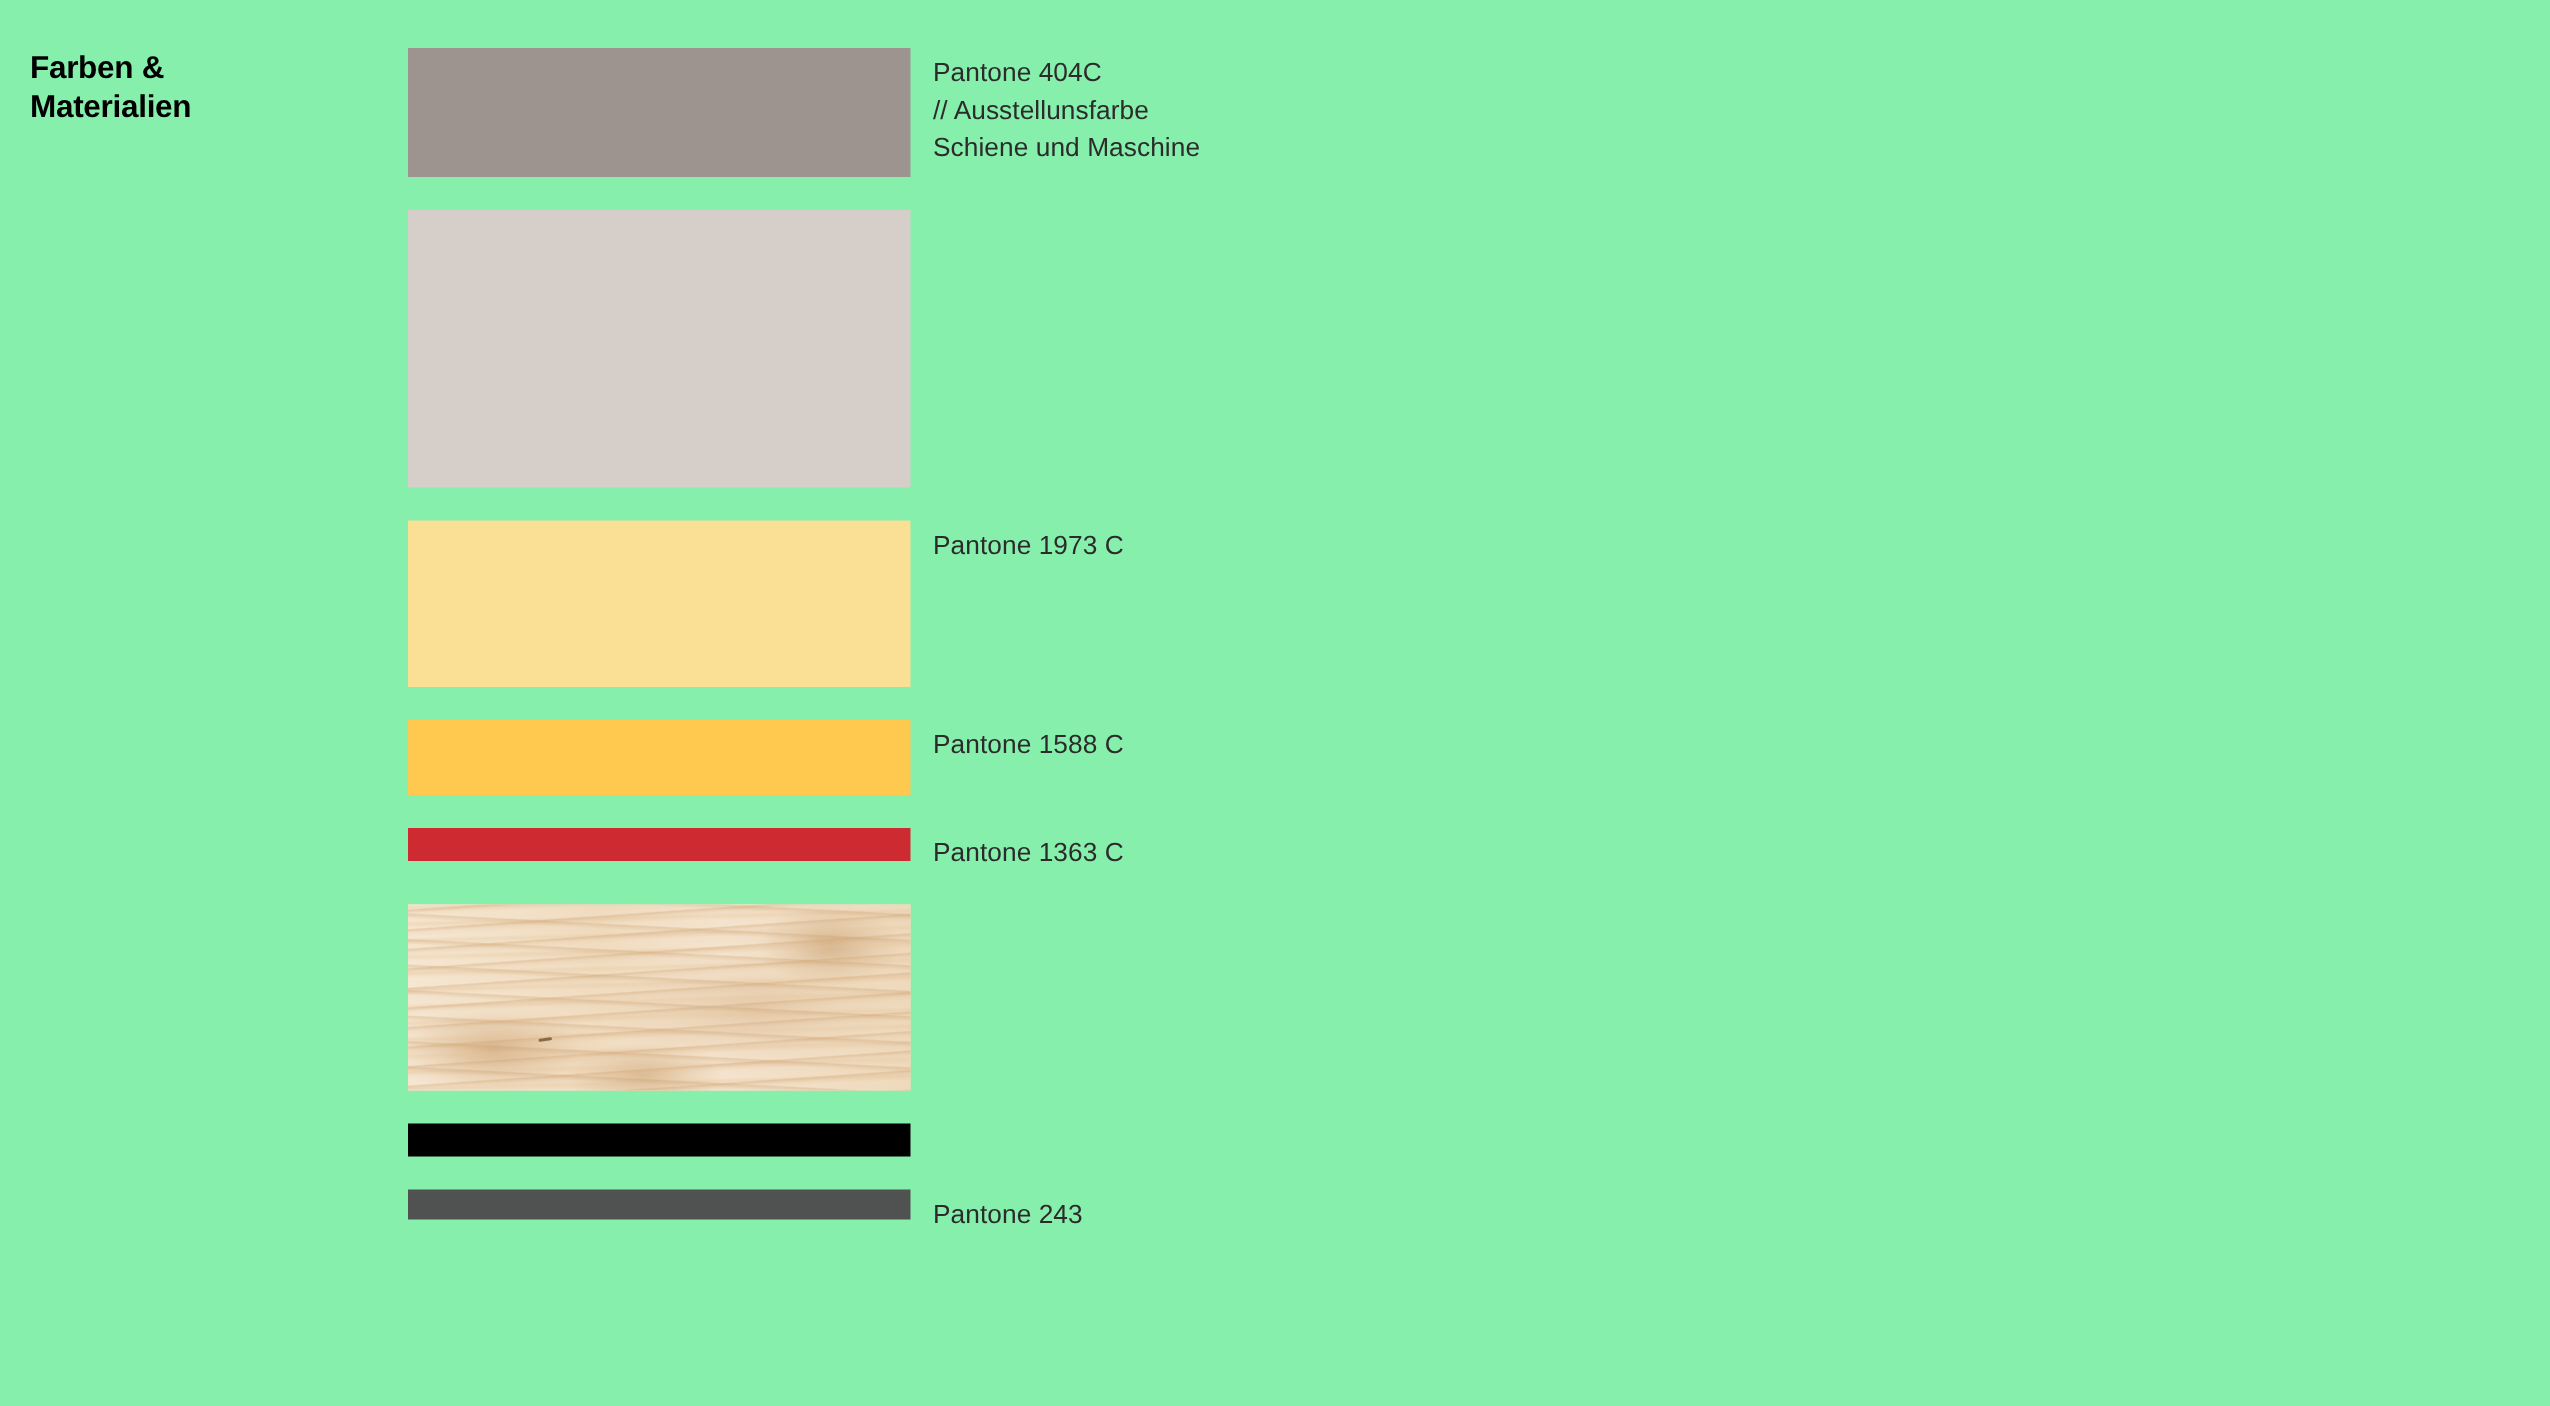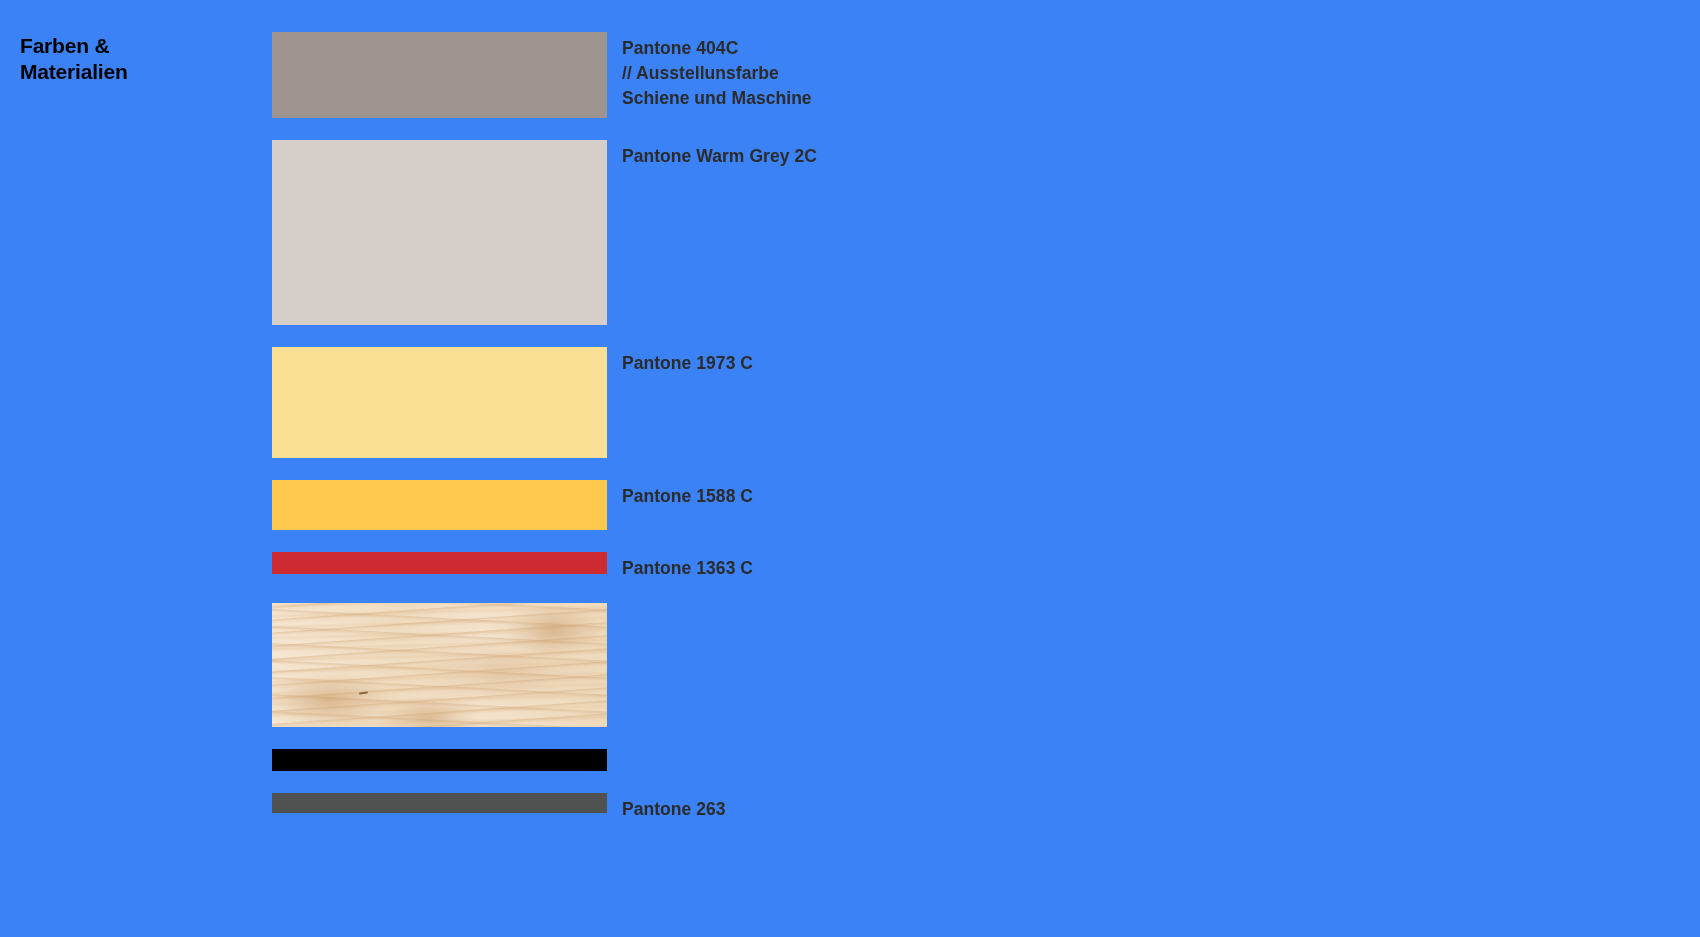--- a/index.html
+++ b/index.html
@@ -14,21 +14,21 @@
     font-family: "Liberation Sans", sans-serif;
     color: #1a1a1a;
     overflow: hidden;
     position: relative;
   }
 
   .page {
     position: relative;
     width: 1700px;
     height: 937px;
-    background: #3b82f6;
+    background: #86efac;
   }
 
   
   .page-title {
     position: absolute;
     left: 20px;
     top: 33px;
     width: 230px;
     font-size: 21px;
     font-weight: bold;
@@ -44,21 +44,20 @@
     left: 272px;
     top: 32px;
     width: 1100px;
   }
 
   .swatch-row {
     position: relative;
     display: flex;
     align-items: flex-start;
     margin-bottom: 22px;
-    font-weight: bold;
   }
 
   .swatch-chip {
     position: relative;
     width: 335px;
     flex: 0 0 335px;
     overflow: hidden;
     background: #cccccc;
   }
 
@@ -143,21 +142,20 @@
   <div class="swatch-row">
         <div class="swatch-chip" title="Pantone 404C
 // Ausstellunsfarbe
 Schiene und Maschine" style="height: 86px; background: rgb(157, 148, 144);"></div>
         <div class="swatch-label">Pantone 404C
 // Ausstellunsfarbe
 Schiene und Maschine</div>
       </div>
       <div class="swatch-row">
         <div class="swatch-chip" title="Pantone Warm Grey 2C" style="height: 185px; background: rgb(214, 207, 201);"></div>
-        <div class="swatch-label">Pantone Warm Grey 2C</div>
       </div>
       <div class="swatch-row">
         <div class="swatch-chip" title="Pantone 1205 C" style="height: 111px; background: rgb(249, 224, 149);"></div>
         <div class="swatch-label">Pantone 1973 C</div>
       </div>
       <div class="swatch-row">
         <div class="swatch-chip" title="Pantone 1225 C" style="height: 50px; background: rgb(255, 200, 78);"></div>
         <div class="swatch-label">Pantone 1588 C</div>
       </div>
       <div class="swatch-row">
@@ -165,17 +163,17 @@
         <div class="swatch-label">Pantone 1363 C</div>
       </div>
       <div class="swatch-row">
         <div class="swatch-chip plywood" title="Sperrholz" style="height: 124px;"></div>
       </div>
       <div class="swatch-row">
         <div class="swatch-chip" title="" style="height: 22px; background: rgb(0, 0, 0);"></div>
       </div>
       <div class="swatch-row">
         <div class="swatch-chip" title="Pantone 425" style="height: 20px; background: rgb(79, 82, 81);"></div>
-        <div class="swatch-label">Pantone 263</div>
+        <div class="swatch-label">Pantone 243</div>
       </div>
     </div>
 
 </div>
 
 </body></html>

